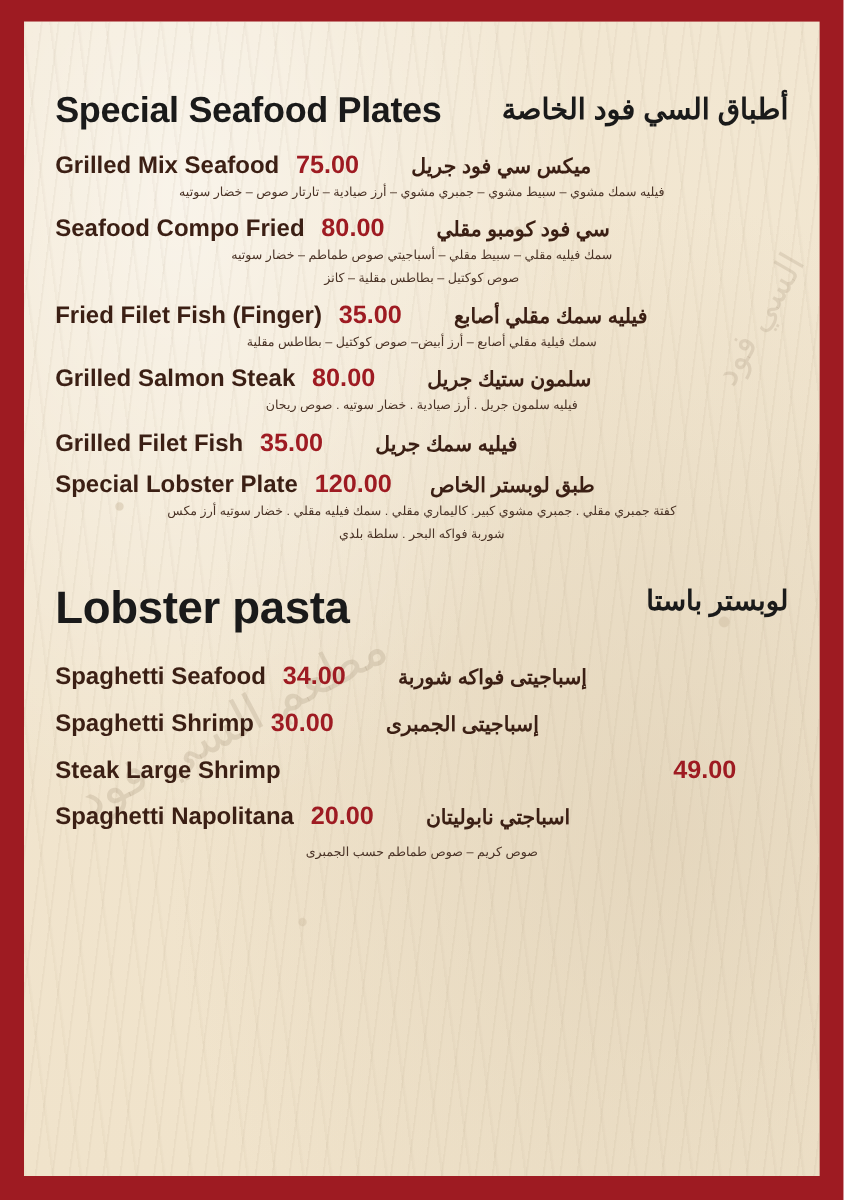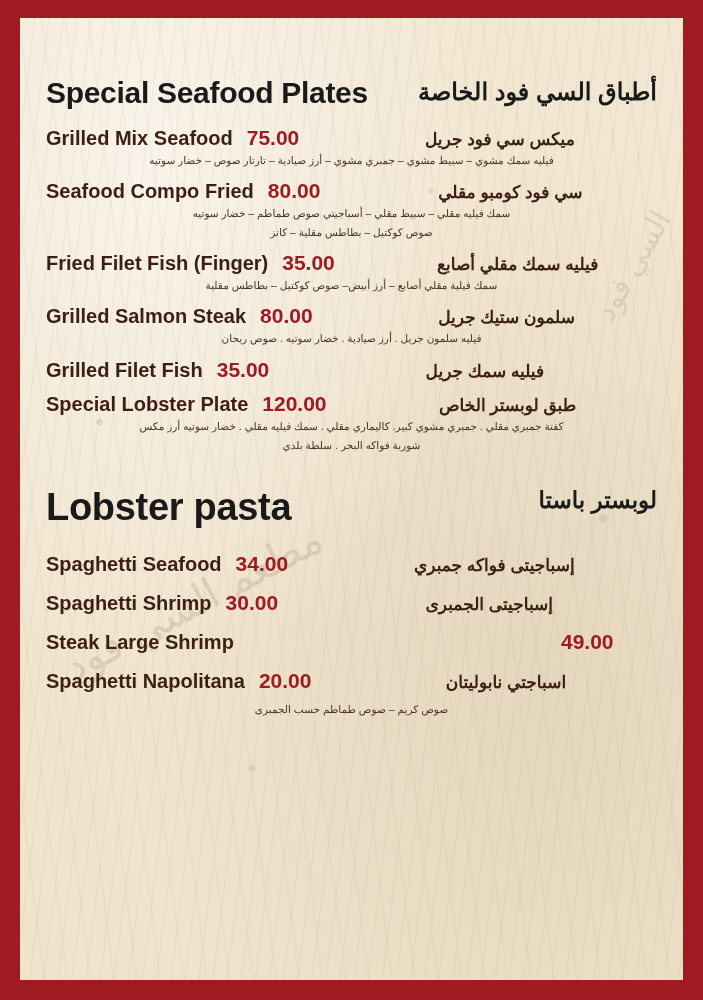--- a/index.html
+++ b/index.html
@@ -134,21 +134,21 @@
     flex: 0 0 auto;
     text-align: left;
     min-width: 96px;
     margin-left: 14px;
   }
   .name-ar {
     font-size: 17px;
     font-weight: bold;
     color: #3b1f14;
     direction: rtl;
-    text-align: center;
+    text-align: left;
     flex: 1 1 auto;
     white-space: nowrap;
   }
   .desc {
     font-size: 10.5px;
     color: #4a3326;
     direction: rtl;
     text-align: center;
     line-height: 1.45;
     padding: 1px 40px 3px 40px;
@@ -236,21 +236,21 @@
 
       <div class="section-head pasta">
         <div class="sec-en">Lobster pasta</div>
         <div class="sec-ar">لوبستر باستا</div>
       </div>
 
       <div class="item pasta-item">
         <div class="item-row">
           <div class="name-en">Spaghetti Seafood</div>
           <div class="price">34.00</div>
-          <div class="name-ar">إسباجيتى فواكه جمبري</div>
+          <div class="name-ar">إسباجيتى فواكه شوربة</div>
         </div>
       </div>
 
       <div class="item pasta-item">
         <div class="item-row">
           <div class="name-en">Spaghetti Shrimp</div>
           <div class="price">30.00</div>
           <div class="name-ar">إسباجيتى الجمبرى</div>
         </div>
       </div>

